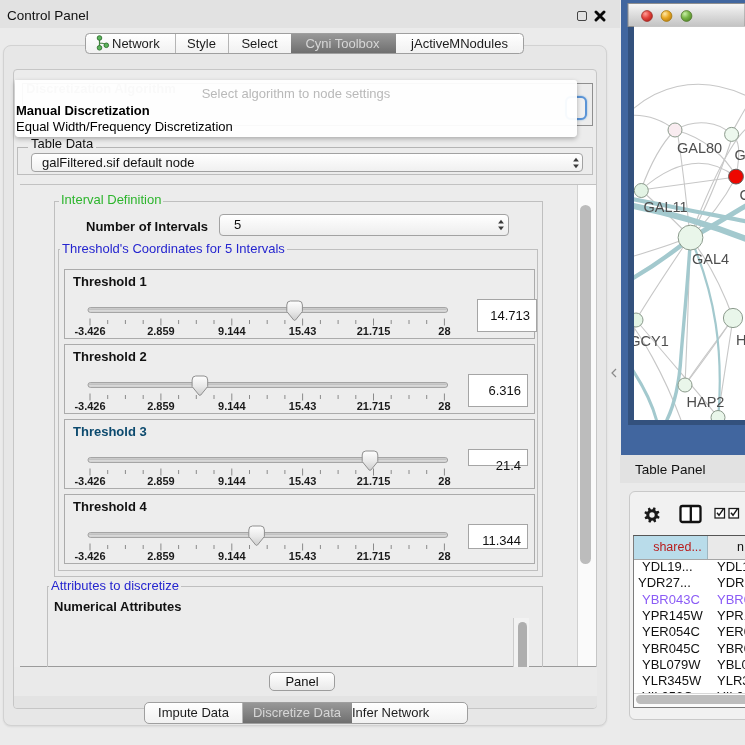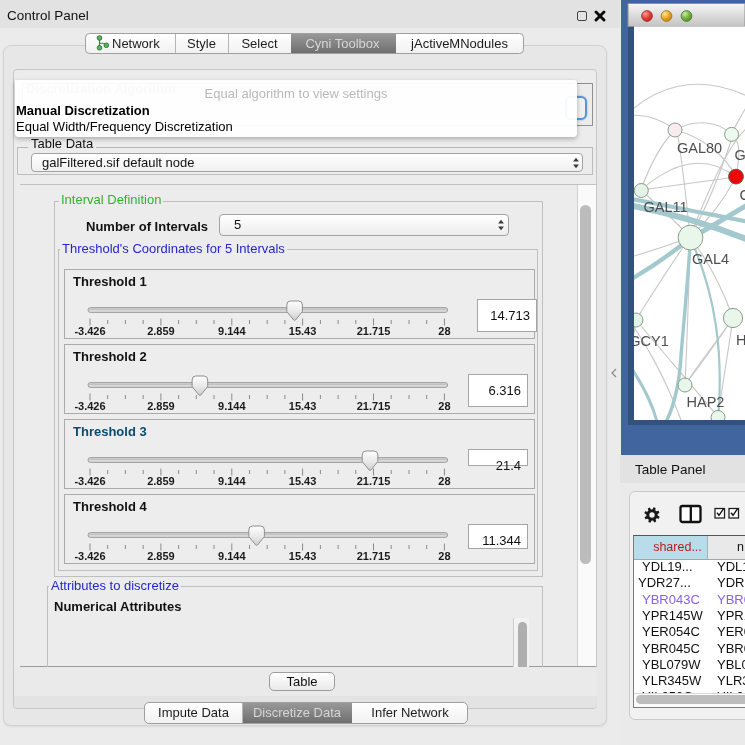--- a/index.html
+++ b/index.html
@@ -45,21 +45,21 @@
 
 <div class="abs" style="left:17px;top:147px;width:576px;height:28px;border:1px solid #bdbdbd;border-top-color:#b5b5b5"></div>
 <div class="abs" style="left:28px;top:136px;font-size:13px;color:#111;background:#ececec;padding:0 3px">Table Data</div>
 <div class="abs" style="left:31px;top:153px;width:552px;height:19px;background:linear-gradient(#ffffff,#f0f0f0);border:1px solid #a2a2a2;border-radius:4px;font-size:13px;color:#111;line-height:17px;padding-left:10px">galFiltered.sif default node</div>
 <svg width="10" height="14" viewBox="0 0 10 14" style="position:absolute;left:571px;top:156px">
 <path d="M 5,1.8 L 7.9,5.4 L 2.1,5.4 Z" fill="#3a3a3a"></path>
 <path d="M 5,12.2 L 7.9,8.6 L 2.1,8.6 Z" fill="#3a3a3a"></path>
 </svg>
 
 <div class="abs" style="left:15px;top:80px;width:562px;height:57px;background:rgba(255,255,255,0.95);border-radius:0 3px 4px 4px;box-shadow:0 2px 5px rgba(0,0,0,0.28)"></div>
-<div class="abs" style="left:15px;top:86px;width:562px;text-align:center;font-size:13px;color:#b9b9b9">Equal algorithm to view settings</div>
+<div class="abs" style="left:15px;top:86px;width:562px;text-align:center;font-size:13px;color:#b9b9b9">Select algorithm to node settings</div>
 <div class="abs" style="left:16px;top:102.5px;font-size:13px;font-weight:bold;color:#000">Manual Discretization</div>
 <div class="abs" style="left:16px;top:118.5px;font-size:13px;color:#000">Equal Width/Frequency Discretization</div>
 
 <div class="abs" style="left:20px;top:184px;width:576px;height:483px;border-top:1px solid #c2c2c2;border-bottom:1px solid #9b9b9b"></div>
 
 <div class="abs" style="left:577px;top:185px;width:19px;height:481px;background:#fafafa;border-left:1px solid #d0d0d0"></div>
 <div class="abs" style="left:580px;top:205px;width:11px;height:359px;background:#bcbcbc;border-radius:6px"></div>
 
 <div class="abs" style="left:54px;top:201px;width:489px;height:376px;border:1px solid #bfbfbf"></div>
 <div class="abs" style="left:59px;top:192px;font-size:13px;color:#2db52d;background:#ececec;padding:0 2px">Interval Definition</div>
@@ -248,30 +248,30 @@
 </div>
 
 <div class="abs" style="left:47px;top:586px;width:496px;height:81px;border:1px solid #bfbfbf;border-bottom:none"></div>
 <div class="abs" style="left:49px;top:578px;font-size:13px;color:#2525cf;background:#ececec;padding:0 2px">Attributes to discretize</div>
 <div class="abs" style="left:54px;top:599px;font-size:13px;font-weight:bold;color:#111">Numerical Attributes</div>
 <div class="abs" style="left:513px;top:618px;width:16px;height:49px;background:#f2f2f2;border-left:1px solid #ccc"></div>
 <div class="abs" style="left:518px;top:622px;width:8.5px;height:60px;background:#aeaeae;border-radius:5px"></div>
 
 <div class="abs" style="left:14px;top:667px;width:583px;height:29px;background:#eaeaea"></div>
 <div class="abs" style="left:14px;top:696px;width:583px;height:12px;background:#e3e3e3;border-bottom-left-radius:4px;border-bottom-right-radius:4px"></div>
-<div class="abs" style="left:269px;top:672px;width:66px;height:19px;background:linear-gradient(#ffffff,#e9e9e9);border:1px solid #9d9d9d;border-radius:5px;font-size:13px;color:#111;text-align:center;line-height:17px">Table</div>
+<div class="abs" style="left:269px;top:672px;width:66px;height:19px;background:linear-gradient(#ffffff,#e9e9e9);border:1px solid #9d9d9d;border-radius:5px;font-size:13px;color:#111;text-align:center;line-height:17px">Panel</div>
 
 <div class="abs" style="left:144px;top:701.5px;width:324px;height:22px;background:linear-gradient(#ffffff,#f1f1f1);border:1px solid #9f9f9f;border-radius:5px;overflow:hidden;display:flex">
 <div style="width:98px;border-right:1px solid #b5b5b5"></div>
 <div style="width:108.5px;background:linear-gradient(#989898,#6f6f6f)"></div>
 <div style="flex:1"></div>
 </div>
 <div class="abs" style="left:144px;top:701.5px;width:99px;text-align:center;font-size:13px;color:#1c1c1c;line-height:22px">Impute Data</div>
 <div class="abs" style="left:242px;top:701.5px;width:110px;text-align:center;font-size:13px;color:#d6d6d6;line-height:22px">Discretize Data</div>
-<div class="abs" style="left:352px;top:701.5px;width:116px;text-align:center;font-size:13px;color:#1c1c1c;line-height:22px">Infer Network</div>
+<div class="abs" style="left:352px;top:701.5px;width:116px;font-size:13px;color:#1c1c1c;line-height:22px">Infer Network</div>
 
 <svg class="abs" width="8" height="10" viewBox="0 0 8 10" style="left:610px;top:368px">
       <path d="M 6,1 L 2,5 L 6,9" fill="none" stroke="#8a8a8a" stroke-width="1.2"></path>
     </svg>
 
 <svg width="124" height="455" viewBox="0 0 124 455" style="position:absolute;left:621px;top:0">
 <defs>
 <linearGradient id="wtb" x1="0" y1="0" x2="0" y2="1">
           <stop offset="0" stop-color="#f7f7f7"></stop>
           <stop offset="0.5" stop-color="#dcdcdc"></stop>

